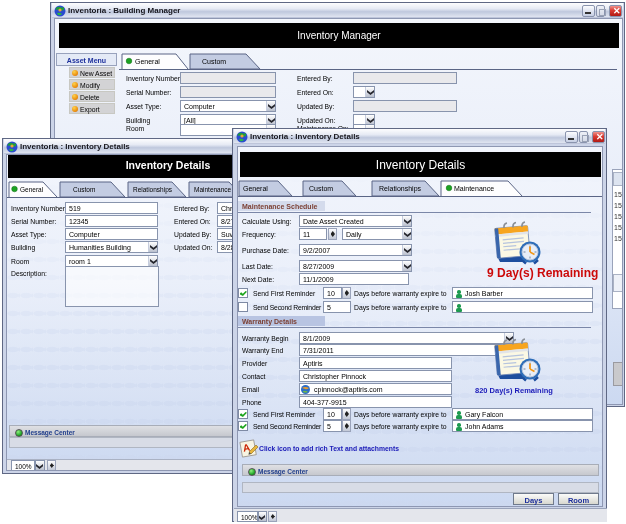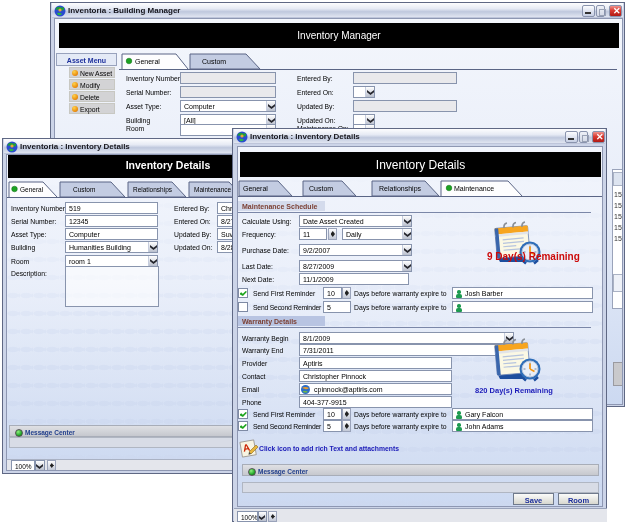--- a/index.html
+++ b/index.html
@@ -255,21 +255,21 @@
       </g>
       <path d="M12 7 q-0.5 -4.5 3 -5 M21 6.5 q-0.5 -4.5 3 -5 M30 6 q-0.5 -4.5 3 -5" stroke="#8a8f96" stroke-width="1.6" fill="none"></path>
       <path d="M30 39 l4 3.5 M46 39 l-4 3.5" stroke="#1d4e9e" stroke-width="2.5"></path>
       <circle cx="38" cy="31" r="10.5" fill="#2e6db8"></circle>
       <circle cx="38" cy="31" r="8" fill="#e8eef8"></circle>
       <circle cx="38" cy="31" r="8" fill="none" stroke="#b8c6dc" stroke-width="1"></circle>
       <path d="M38 24.5 v2 M38 35.5 v2 M31.5 31 h2 M42.5 31 h2" stroke="#7a88a0" stroke-width="1"></path>
       <path d="M38 31 L38 25.5" stroke="#f29718" stroke-width="1.8"></path>
       <path d="M38 31 L42.5 33.5" stroke="#f29718" stroke-width="1.5"></path>
     </svg>
-    <div class="lb" style="left:249px;top:104px;font-size:10px;font-weight:bold;color:#cc0a0a">9 Day(s) Remaining</div>
+    <div class="lb" style="left:249px;top:119px;font-size:12px;font-weight:bold;color:#cc0a0a">9 Day(s) Remaining</div>
 
     <div class="chk on" style="left:0px;top:141px"></div>
     <div class="lb" style="left:15px;top:143px">Send First Reminder</div>
     <div class="tf" style="left:85px;top:140px;width:19px;height:12px">10</div>
     <div class="spin" style="left:104px;top:140px;height:12px"></div>
     <div class="lb" style="left:116px;top:143px">Days before warranty expire to</div>
     <div class="pfield" style="left:214px;top:140px;width:141px;height:12px"><i class="person"></i>Josh Barber</div>
     <div class="chk" style="left:0px;top:155px"></div>
     <div class="lb" style="left:15px;top:157px;letter-spacing:-0.2px">Send Second Reminder</div>
     <div class="tf" style="left:85px;top:154px;width:28px;height:12px">5</div>
@@ -337,21 +337,21 @@
           <rect x="3" y="3" width="14" height="15" fill="#f8f4e2" stroke="#98928a" stroke-width="0.8"></rect>
       <text x="5" y="13" font-size="10" font-weight="bold" fill="#cc2200" font-family="Liberation Serif">A</text>
         </g>
       <path d="M11 14 L18 7 L20 9 L13 16 Z" fill="#e8b53c" stroke="#8a6a1c" stroke-width="0.6"></path>
       <path d="M11 14 L13 16 L10.5 16.8 Z" fill="#444"></path>
     </svg>
     <div class="lb" style="left:21px;top:298px;font-weight:bold;color:#1a1ab8">Click icon to add rich Text and attachments</div>
 
     <div class="mbar" style="left:4px;top:317px;width:357px">Message Center</div>
     <div class="minset" style="left:4px;top:335px;width:357px"></div>
-    <div class="btn" style="left:275px;top:346px">Save</div>
+    <div class="btn" style="left:275px;top:346px">Days</div>
     <div class="btn" style="left:320px;top:346px">Room</div>
   </div>
   <div class="ab" style="left:1px;top:379px;width:373px;height:14px;background:#e4e6ec;border-top:1px solid #9aa3ba">
     <div class="tf" style="left:3px;top:2px;width:21px;height:11px;padding-top:2px;font-size:6.5px">100%</div>
     <div class="cb" style="left:24px;top:2px;width:9px;height:11px">
         <i class="ar" style="border:none"></i>
       </div>
     <div class="spin" style="left:34px;top:2px;height:11px"></div>
   </div>
 </div>

